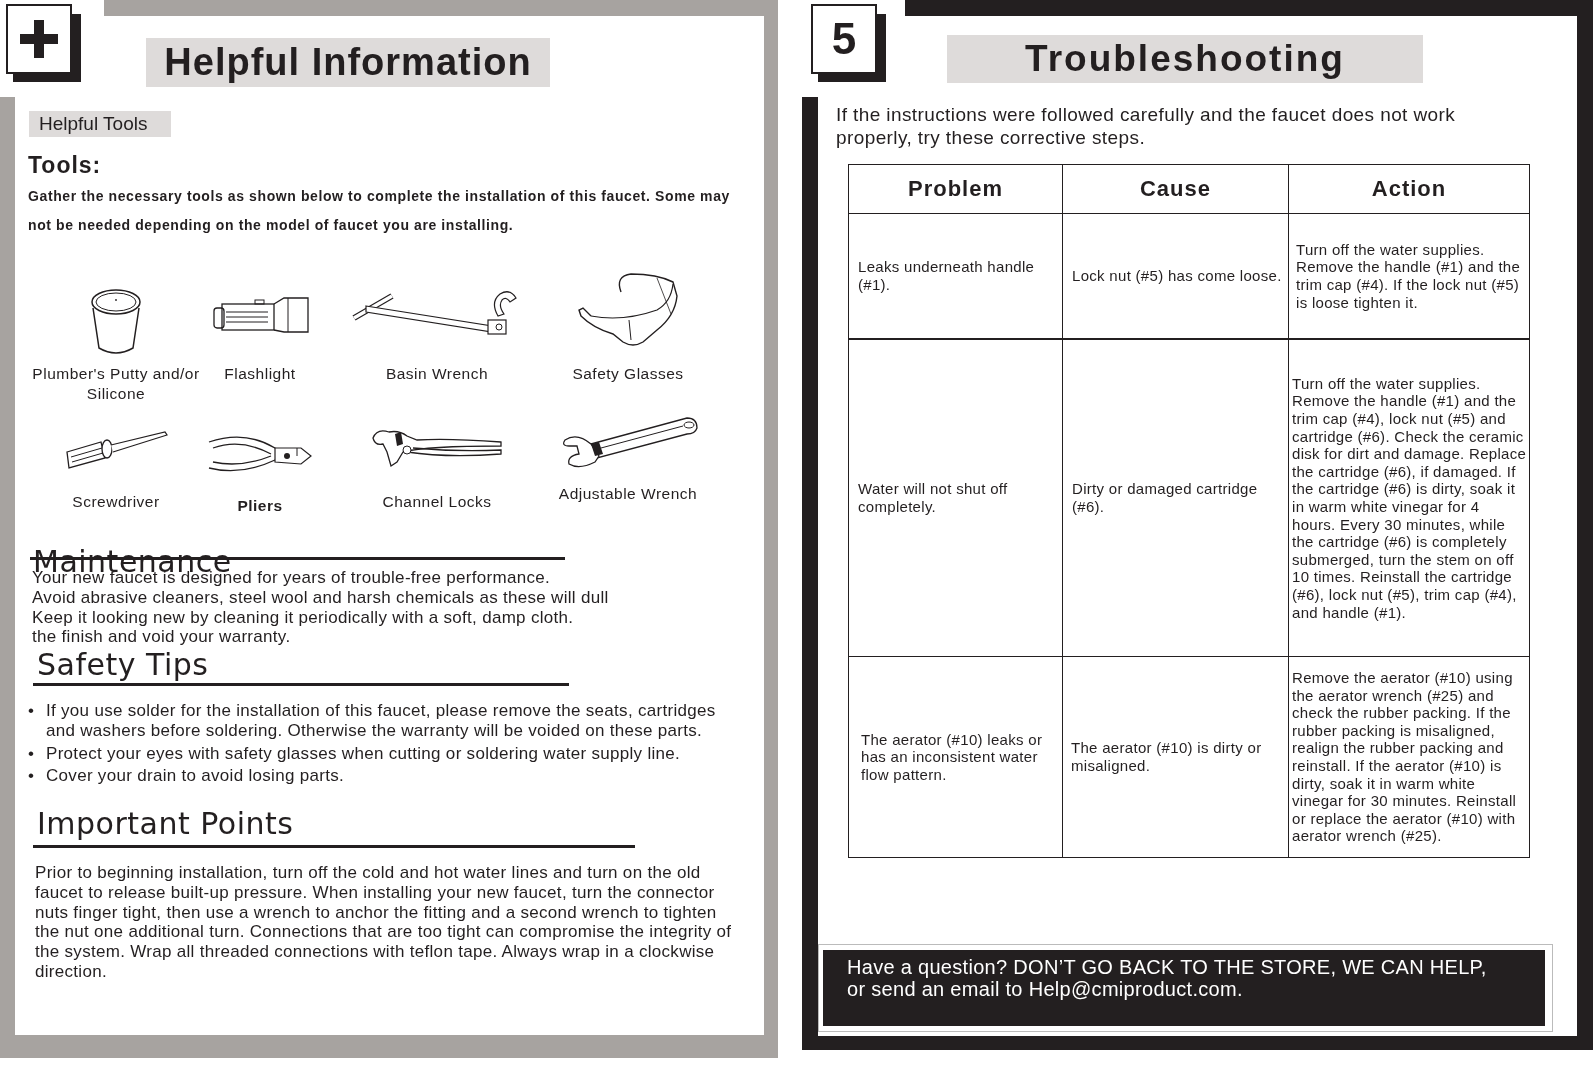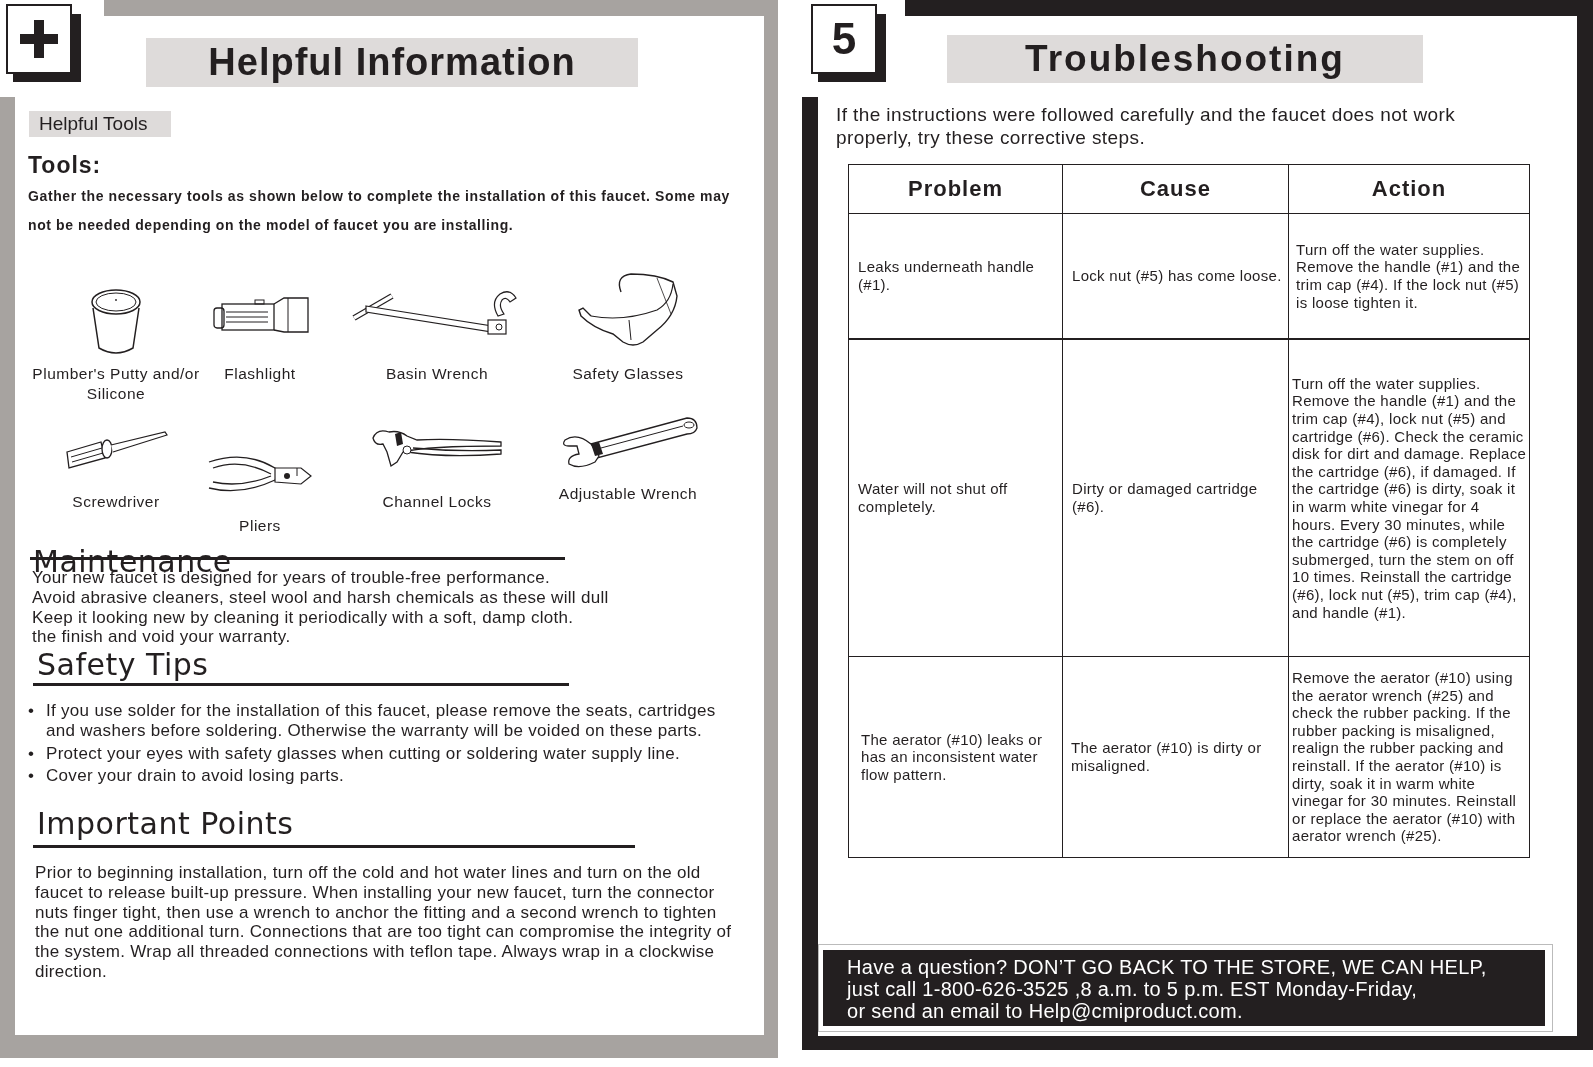--- a/index.html
+++ b/index.html
@@ -19,21 +19,21 @@
   .badge { width: 66px; height: 70px; background: #fff; border: 2px solid #231f20; box-sizing: border-box;
            display: flex; align-items: center; justify-content: center; }
   .lp-badge-shadow { left: 13px; top: 14px; }
   .lp-badge { left: 6px; top: 4px; }
   .plus-icon { position: relative; width: 38px; height: 38px; }
   .plus-icon::before { content: ""; position: absolute; left: 14px; top: 0; width: 10px; height: 38px; background: #231f20; }
   .plus-icon::after { content: ""; position: absolute; left: 0; top: 14px; width: 38px; height: 10px; background: #231f20; }
 
   .title-band { background: #dedbda; display: flex; align-items: center; justify-content: center;
                 font-weight: bold; letter-spacing: 1px; color: #231f20; }
-  .lp-title { left: 146px; top: 38px; width: 492px; height: 49px; font-size: 38px; }
+  .lp-title { left: 146px; top: 38px; width: 404px; height: 49px; font-size: 38px; }
 
   .tag { left: 29px; top: 111px; width: 142px; height: 26px; background: #dedbda; font-size: 19px;
          display: flex; align-items: center; padding-left: 10px; box-sizing: border-box; }
   .tools-heading { left: 28px; top: 152px; font-size: 23px; font-weight: bold; letter-spacing: 1px; }
   .tools-intro { left: 28px; top: 182px; width: 710px; font-size: 14px; line-height: 29px; letter-spacing: 0.6px; font-weight: bold; }
 
   .tool { width: 170px; text-align: center; font-size: 15.5px; line-height: 20px; letter-spacing: 0.5px; }
   .tool svg { display: block; margin: 0 auto; }
   .tool-label { display: block; }
 
@@ -143,21 +143,21 @@
 <div class="abs tool" style="left:31px; top:422px;">
   <svg width="110" height="56" viewBox="0 0 110 56">
     <path d="M6 30 L40 20 L44 36 L8 46 Z" fill="#fff" stroke="#231f20" stroke-width="1.3"></path>
     <line x1="10" y1="35" x2="41" y2="26" stroke="#231f20"></line>
     <line x1="11" y1="40" x2="42" y2="31" stroke="#231f20"></line>
     <ellipse cx="46" cy="27" rx="5" ry="9" fill="#fff" stroke="#231f20" stroke-width="1.3"></ellipse>
     <path d="M50 23 L104 10 L106 13 L52 30" fill="#fff" stroke="#231f20" stroke-width="1.2"></path>
   </svg>
   <span class="tool-label" style="margin-top:14px;">Screwdriver</span>
 </div>
-<div class="abs tool" style="left:175px; top:446px;">
+<div class="abs tool" style="left:175px; top:426px;font-weight:bold;">
   <svg width="110" height="56" viewBox="0 0 110 56">
     <path d="M4 16 Q40 4 70 22 L80 26" fill="none" stroke="#231f20" stroke-width="1.3"></path>
     <path d="M8 22 Q36 12 66 28" fill="none" stroke="#231f20" stroke-width="1.3"></path>
     <path d="M4 42 Q36 50 70 34 L80 32" fill="none" stroke="#231f20" stroke-width="1.3"></path>
     <path d="M8 36 Q36 42 66 30" fill="none" stroke="#231f20" stroke-width="1.3"></path>
     <path d="M70 22 L96 22 L106 30 L96 38 L70 36 Z" fill="#fff" stroke="#231f20" stroke-width="1.2"></path>
     <circle cx="82" cy="30" r="3" fill="#231f20"></circle>
     <line x1="92" y1="22" x2="92" y2="30" stroke="#231f20"></line>
   </svg>
   <span class="tool-label" style="margin-top:14px;">Pliers</span>
@@ -251,15 +251,14 @@
       <td style="padding-left:12px;">The aerator (#10) leaks or has an inconsistent water flow pattern.</td>
       <td style="padding-left:8px;">The aerator (#10) is dirty or misaligned.</td>
       <td class="act">Remove the aerator (#10) using the aerator wrench (#25) and check the rubber packing. If the rubber packing is misaligned, realign the rubber packing and reinstall. If the aerator (#10) is dirty, soak it in warm white vinegar for 30 minutes. Reinstall or replace the aerator (#10) with aerator wrench (#25).</td>
     </tr>
   </tbody>
 </table>
 
 <div class="abs help-frame"></div>
 <div class="abs help-box">
   <div>Have a question? DON’T GO BACK TO THE STORE, WE CAN HELP,</div>
-  <div>just call 1-800-626-3525 ,8 a.m. to 5 p.m. EST Monday-Friday,</div>
   <div><span>or send an email to </span><span>Help@cmiproduct.com</span><span>.</span></div>
 </div>
 
 </body></html>

